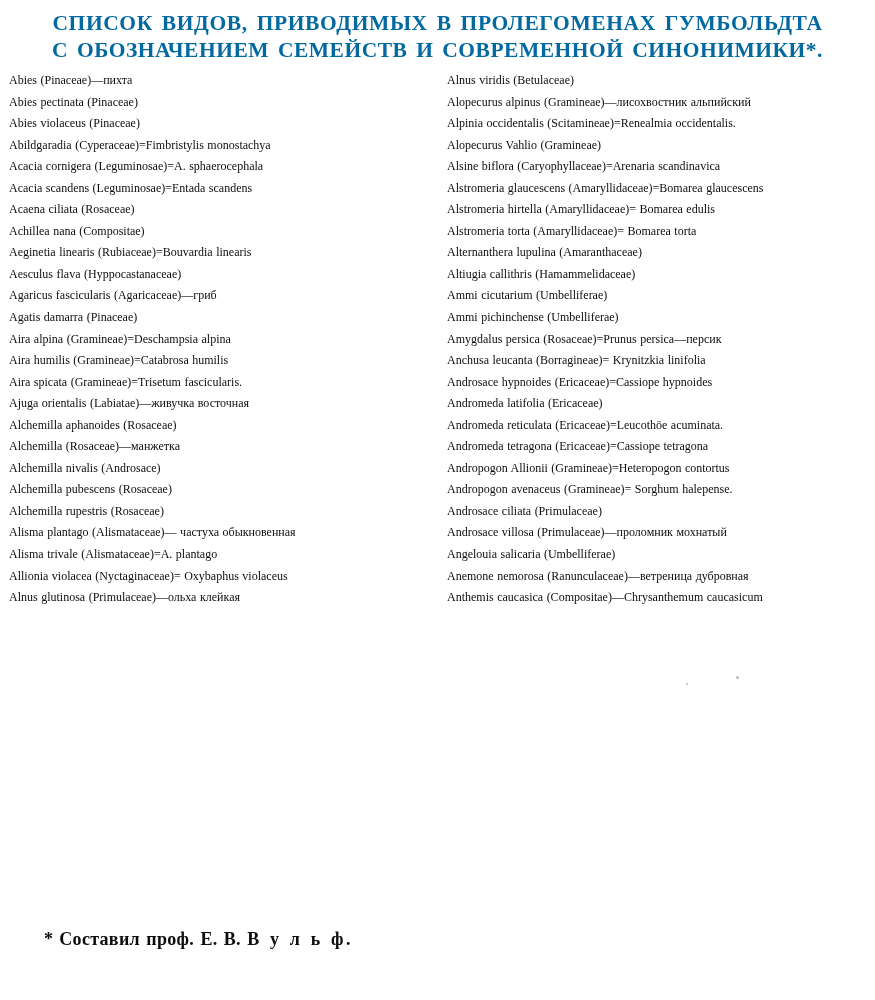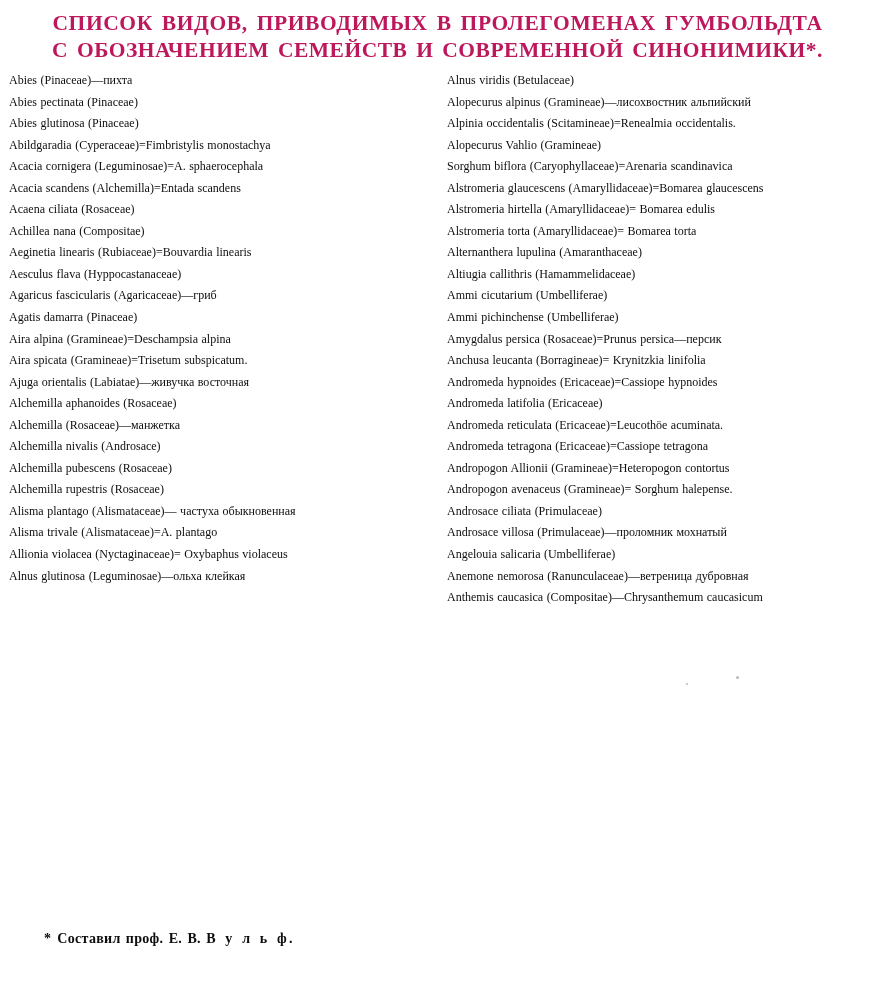--- a/index.html
+++ b/index.html
@@ -30,21 +30,21 @@
     text-align: center;
   }
   .title-line {
     font-family: "Liberation Serif", "DejaVu Serif", serif;
     font-weight: 700;
     font-size: 21.5px;
     line-height: 27px;
     letter-spacing: 0.6px;
     word-spacing: 3px;
     white-space: nowrap;
-    color: #be185d;
+    color: #0369a1;
   }
   .title-line.l2 {
     letter-spacing: 0.5px;
   }
 
   
   .columns {
     position: absolute;
     top: 70px;
     left: 0;
@@ -73,21 +73,21 @@
   .entry.just {
     text-align: justify;
     text-align-last: left;
   }
 
   
   .footnote {
     position: absolute;
     left: 44px;
     top: 930px;
-    font-size: 14px;
+    font-size: 18px;
     font-weight: 700;
     line-height: 18px;
     letter-spacing: 0.3px;
     word-spacing: 1.5px;
     white-space: nowrap;
   }
   .footnote .mark { margin-right: 6px; }
   .footnote .spaced { letter-spacing: 2.4px; }
 
   
@@ -105,59 +105,60 @@
 
   <div class="title-block">
     <div class="title-line l1">СПИСОК ВИДОВ, ПРИВОДИМЫХ В ПРОЛЕГОМЕНАХ ГУМБОЛЬДТА</div>
     <div class="title-line l2">С ОБОЗНАЧЕНИЕМ СЕМЕЙСТВ И СОВРЕМЕННОЙ СИНОНИМИКИ*.</div>
   </div>
 
   <div class="columns">
     <div class="col col-left" id="col-left">
         <p class="entry just">Abies (Pinaceae)—пихта</p>
         <p class="entry just">Abies pectinata (Pinaceae)</p>
-        <p class="entry just">Abies glutinosa (Pinaceae)</p>
+        <p class="entry just">Abies violaceus (Pinaceae)</p>
         <p class="entry just">Abildgaradia (Cyperaceae)=Fimbristylis monostachya</p>
         <p class="entry just">Acacia cornigera (Leguminosae)=A. sphaerocephala</p>
-        <p class="entry just">Acacia scandens (Alchemilla)=Entada scandens</p>
+        <p class="entry just">Acacia scandens (Leguminosae)=Entada scandens</p>
         <p class="entry just">Acaena ciliata (Rosaceae)</p>
         <p class="entry just">Achillea nana (Compositae)</p>
         <p class="entry just">Aeginetia linearis (Rubiaceae)=Bouvardia linearis</p>
         <p class="entry just">Aesculus flava (Hyppocastanaceae)</p>
         <p class="entry just">Agaricus fascicularis (Agaricaceae)—гриб</p>
         <p class="entry just">Agatis damarra (Pinaceae)</p>
         <p class="entry just">Aira alpina (Gramineae)=Deschampsia alpina</p>
-        <p class="entry just">Aira spicata (Gramineae)=Trisetum subspicatum.</p>
+        <p class="entry just">Aira humilis (Gramineae)=Catabrosa humilis</p>
+        <p class="entry just">Aira spicata (Gramineae)=Trisetum fascicularis.</p>
         <p class="entry just">Ajuga orientalis (Labiatae)—живучка восточная</p>
         <p class="entry just">Alchemilla aphanoides (Rosaceae)</p>
         <p class="entry just">Alchemilla (Rosaceae)—манжетка</p>
         <p class="entry just">Alchemilla nivalis (Androsace)</p>
         <p class="entry just">Alchemilla pubescens (Rosaceae)</p>
         <p class="entry just">Alchemilla rupestris (Rosaceae)</p>
         <p class="entry just">Alisma plantago (Alismataceae)— частуха обыкновенная</p>
         <p class="entry just">Alisma trivale (Alismataceae)=A. plantago</p>
         <p class="entry just">Allionia violacea (Nyctaginaceae)= Oxybaphus violaceus</p>
-        <p class="entry just">Alnus glutinosa (Leguminosae)—ольха клейкая</p>
+        <p class="entry just">Alnus glutinosa (Primulaceae)—ольха клейкая</p>
       </div>
     <div class="col col-right" id="col-right">
         <p class="entry just">Alnus viridis (Betulaceae)</p>
         <p class="entry just">Alopecurus alpinus (Gramineae)—лисохвостник альпийский</p>
         <p class="entry just">Alpinia occidentalis (Scitamineae)=Renealmia occidentalis.</p>
         <p class="entry just">Alopecurus Vahlio (Gramineae)</p>
-        <p class="entry just">Sorghum biflora (Caryophyllaceae)=Arenaria scandinavica</p>
+        <p class="entry just">Alsine biflora (Caryophyllaceae)=Arenaria scandinavica</p>
         <p class="entry just">Alstromeria glaucescens (Amaryllidaceae)=Bomarea glaucescens</p>
         <p class="entry just">Alstromeria hirtella (Amaryllidaceae)= Bomarea edulis</p>
         <p class="entry just">Alstromeria torta (Amaryllidaceae)= Bomarea torta</p>
         <p class="entry just">Alternanthera lupulina (Amaranthaceae)</p>
         <p class="entry just">Altiugia callithris (Hamammelidaceae)</p>
         <p class="entry just">Ammi cicutarium (Umbelliferae)</p>
         <p class="entry just">Ammi pichinchense (Umbelliferae)</p>
         <p class="entry just">Amygdalus persica (Rosaceae)=Prunus persica—персик</p>
         <p class="entry just">Anchusa leucanta (Borragineae)= Krynitzkia linifolia</p>
-        <p class="entry just">Andromeda hypnoides (Ericaceae)=Cassiope hypnoides</p>
+        <p class="entry just">Androsace hypnoides (Ericaceae)=Cassiope hypnoides</p>
         <p class="entry just">Andromeda latifolia (Ericaceae)</p>
         <p class="entry just">Andromeda reticulata (Ericaceae)=Leucothöe acuminata.</p>
         <p class="entry just">Andromeda tetragona (Ericaceae)=Cassiope tetragona</p>
         <p class="entry just">Andropogon Allionii (Gramineae)=Heteropogon contortus</p>
         <p class="entry just">Andropogon avenaceus (Gramineae)= Sorghum halepense.</p>
         <p class="entry just">Androsace ciliata (Primulaceae)</p>
         <p class="entry just">Androsace villosa (Primulaceae)—проломник мохнатый</p>
         <p class="entry just">Angelouia salicaria (Umbelliferae)</p>
         <p class="entry just">Anemone nemorosa (Ranunculaceae)—ветреница дубровная</p>
         <p class="entry just">Anthemis caucasica (Compositae)—Chrysanthemum caucasicum</p>

